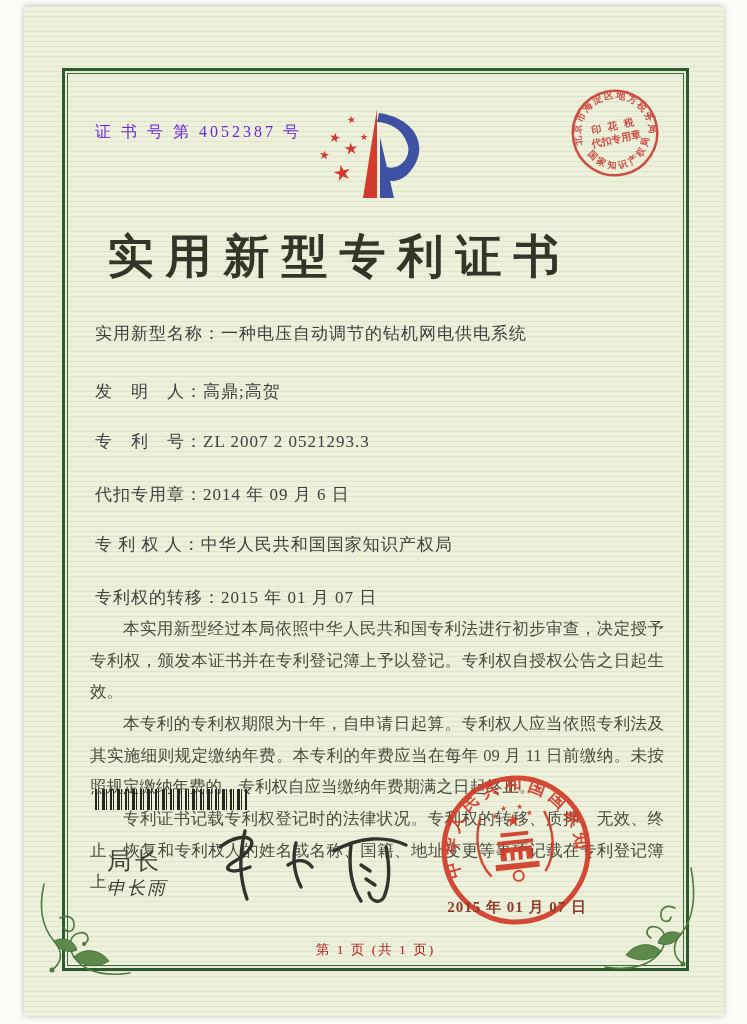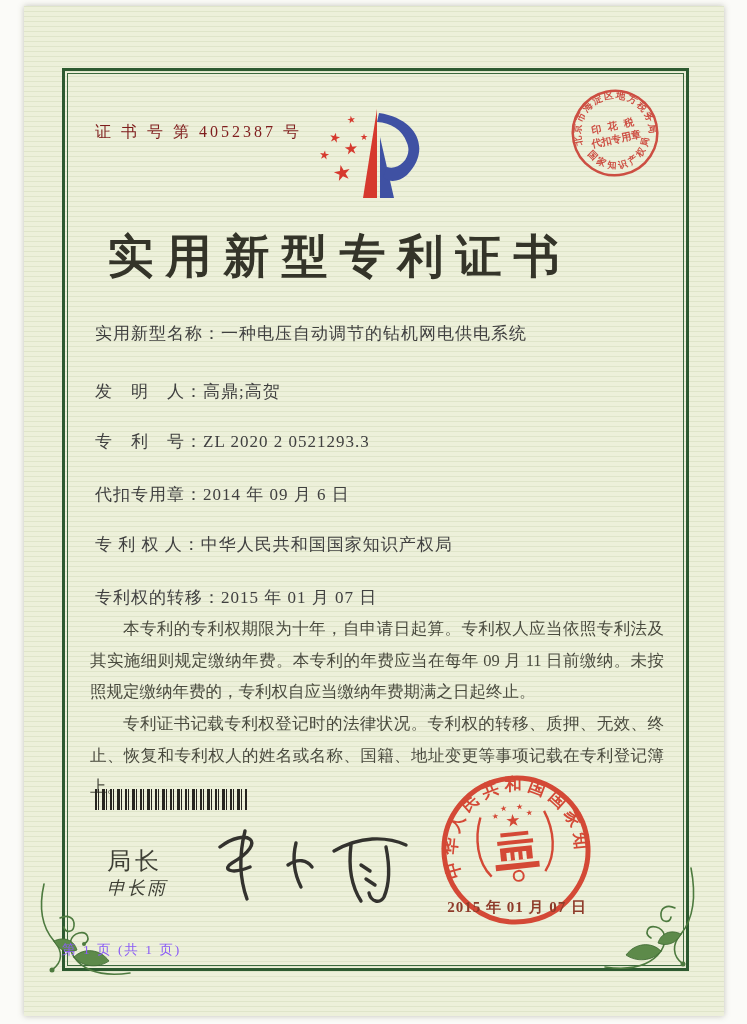--- a/index.html
+++ b/index.html
@@ -16,21 +16,21 @@
       rgba(255,255,255,0) 1px, rgba(255,255,255,0) 5px);
     box-shadow:0 0 6px rgba(90,90,70,.35);
   }
   .frame{
     position:absolute;left:62px;top:68px;width:627px;height:903px;
     border:3px solid #2d5a30;box-sizing:border-box;
   }
   .frame-inner{position:absolute;inset:2px;border:1px solid #3c6a3e;}
   .cert-no{
     position:absolute;left:95px;top:122px;
-    font-size:16px;letter-spacing:3px;color:#7f1d1d;
+    font-size:16px;letter-spacing:3px;color:#6d28d9;
   }
   
   .logo{position:absolute;left:315px;top:103px;width:115px;height:100px;}
   .logo svg{position:absolute;left:0;top:0;}
   .logo .star{
     position:absolute;color:#d6392e;line-height:1;
     font-family:"DejaVu Sans",sans-serif;
   }
   
   .tax-stamp{
@@ -70,22 +70,22 @@
   
   .seal{position:absolute;left:436px;top:770px;width:160px;height:160px;
     transform:rotate(-6deg);opacity:.92;}
   .seal text{fill:#d23b29;font-family:"Liberation Serif","DejaVu Serif",serif;}
   .seal-ring-text{font-size:17px;letter-spacing:5px;font-weight:700;}
   .seal-date{
     position:absolute;left:442px;top:898px;width:150px;text-align:center;
     font-size:15px;color:#8e3b2a;letter-spacing:1px;font-weight:600;
   }
   .footer{
-    position:absolute;left:62px;top:941px;width:627px;
-    font-size:13.5px;letter-spacing:2px;color:#8b5cf6;
+    position:absolute;left:62px;top:941px;width:627px;text-align:center;
+    font-size:13.5px;letter-spacing:2px;color:#b91c1c;
   }
   .ornament{position:absolute;}
   .orn-left{left:30px;top:878px;}
   .orn-right{left:600px;top:862px;transform:scaleX(-1);}
   .ornament path{stroke:#4d7a3f;fill:none;stroke-width:1.6;stroke-linecap:round;}
   .ornament .leaf{fill:#5d8a4a;stroke:#3f6a34;stroke-width:.8;}
 </style>
 </head>
 <body>
 
@@ -128,33 +128,34 @@
 
 <div class="title">实用新型专利证书</div>
 
 <div class="field f0">
   <span>实用新型名称：</span><span>一种电压自动调节的钻机网电供电系统</span>
 </div>
 <div class="field f1">
   <span>发　明　人：</span><span>高鼎;高贺</span>
 </div>
 <div class="field f2">
-  <span>专　利　号：</span><span>ZL 2020 2 0521293.3</span>
+  <span>专　利　号：</span><span>ZL 2007 2 0521293.3</span>
 </div>
 <div class="field f3">
   <span>代扣专用章：</span><span>2014 年 09 月 6 日</span>
 </div>
 <div class="field f4">
   <span>专 利 权 人：</span><span>中华人民共和国国家知识产权局</span>
 </div>
 <div class="field f5">
   <span>专利权的转移：</span><span>2015 年 01 月 07 日</span>
 </div>
 
 <div class="body-text">
+  <p>本实用新型经过本局依照中华人民共和国专利法进行初步审查，决定授予专利权，颁发本证书并在专利登记簿上予以登记。专利权自授权公告之日起生效。</p>
   <p>本专利的专利权期限为十年，自申请日起算。专利权人应当依照专利法及其实施细则规定缴纳年费。本专利的年费应当在每年 09 月 11 日前缴纳。未按照规定缴纳年费的，专利权自应当缴纳年费期满之日起终止。</p>
   <p>专利证书记载专利权登记时的法律状况。专利权的转移、质押、无效、终止、恢复和专利权人的姓名或名称、国籍、地址变更等事项记载在专利登记簿上。</p>
 </div>
 
 <div class="barcode"></div>
 
 <div class="signer-role">局长</div>
 <div class="signer-name">申长雨</div>
 
 <svg class="signature" width="220" height="95" viewBox="0 0 220 95">

